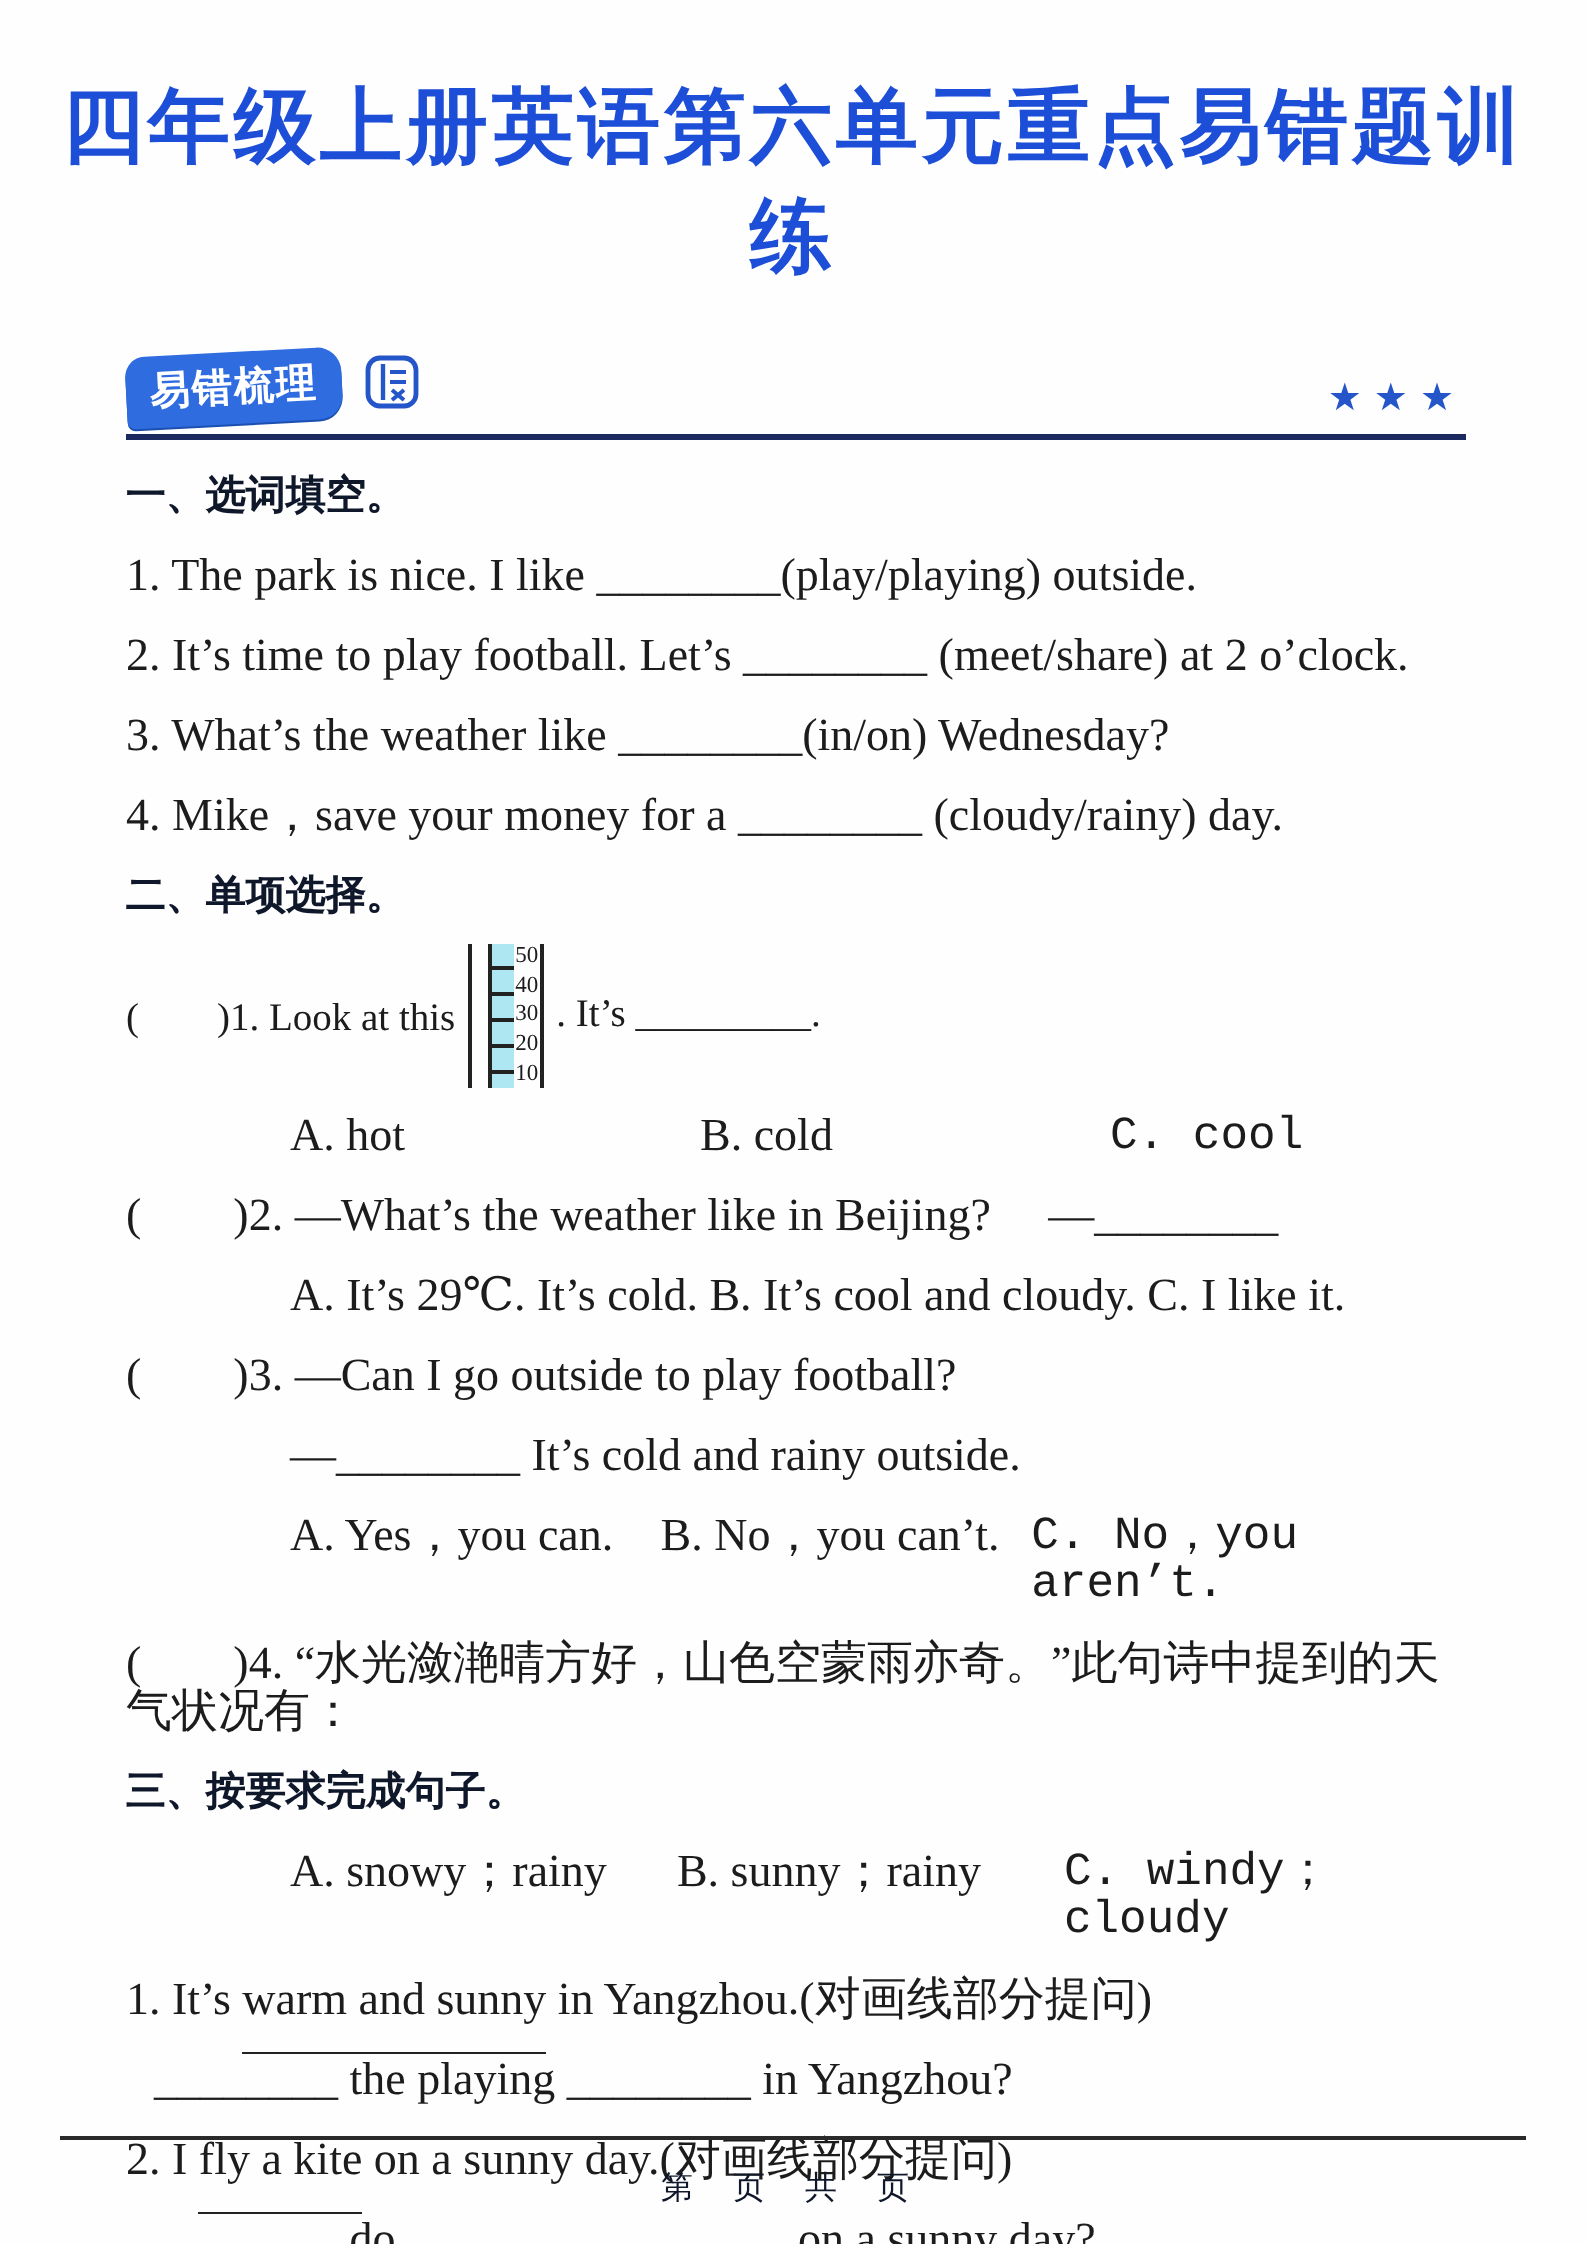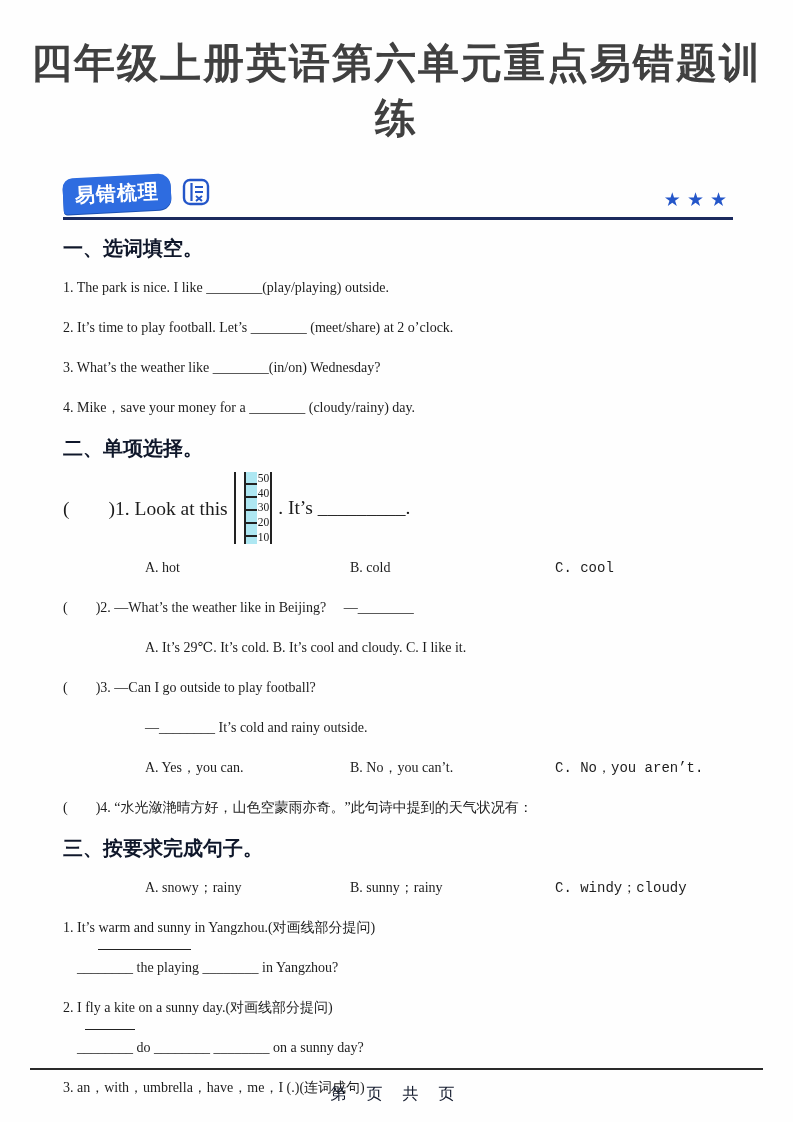--- a/index.html
+++ b/index.html
@@ -11,21 +11,21 @@
     font-family:"Liberation Serif","DejaVu Serif",serif;
     color:#1c1c1c;
   }
   .doc-title{
     margin:36px 20px 0 20px;
     text-align:center;
     font-family:"Liberation Sans","DejaVu Sans",sans-serif;
     font-weight:900;
     font-size:41px;
     letter-spacing:2px;
-    color:#404040;
+    color:#1d4ed8;
   }
   .header-row{
     display:flex;align-items:flex-end;
     margin:30px 60px 0 63px;
     border-bottom:3px solid #1b2a5e;
     padding-bottom:5px;
   }
   .badge{
     display:inline-block;
     background:#2e6ce0;
@@ -36,21 +36,21 @@
     padding:4px 12px 5px 12px;
     border-radius:10px 12px 12px 4px;
     transform:rotate(-3deg);
     box-shadow:0 1px 0 #1b4fb0;
     letter-spacing:1px;
   }
   .exam-icon{margin-left:10px;margin-bottom:1px;}
   .header-spacer{flex:1;}
   .stars{font-size:19px;color:#2456c9;letter-spacing:6px;margin-bottom:1px;}
   .content{margin:8px 57px 0 63px;}
-  .line{font-size:14px;line-height:24px;padding:8px 0;}
+  .line{font-size:23px;line-height:24px;padding:8px 0;}
   .sec-heading{
     color:#0f172a;
     font-weight:bold;
     font-size:20px;
   }
   .indent-opt{padding-left:82px;}
   .indent-ans{padding-left:14px;}
   .opts{display:flex;}
   .opt{width:205px;}
   .opt:last-child{width:auto;font-family:Liberation Mono, monospace;}

